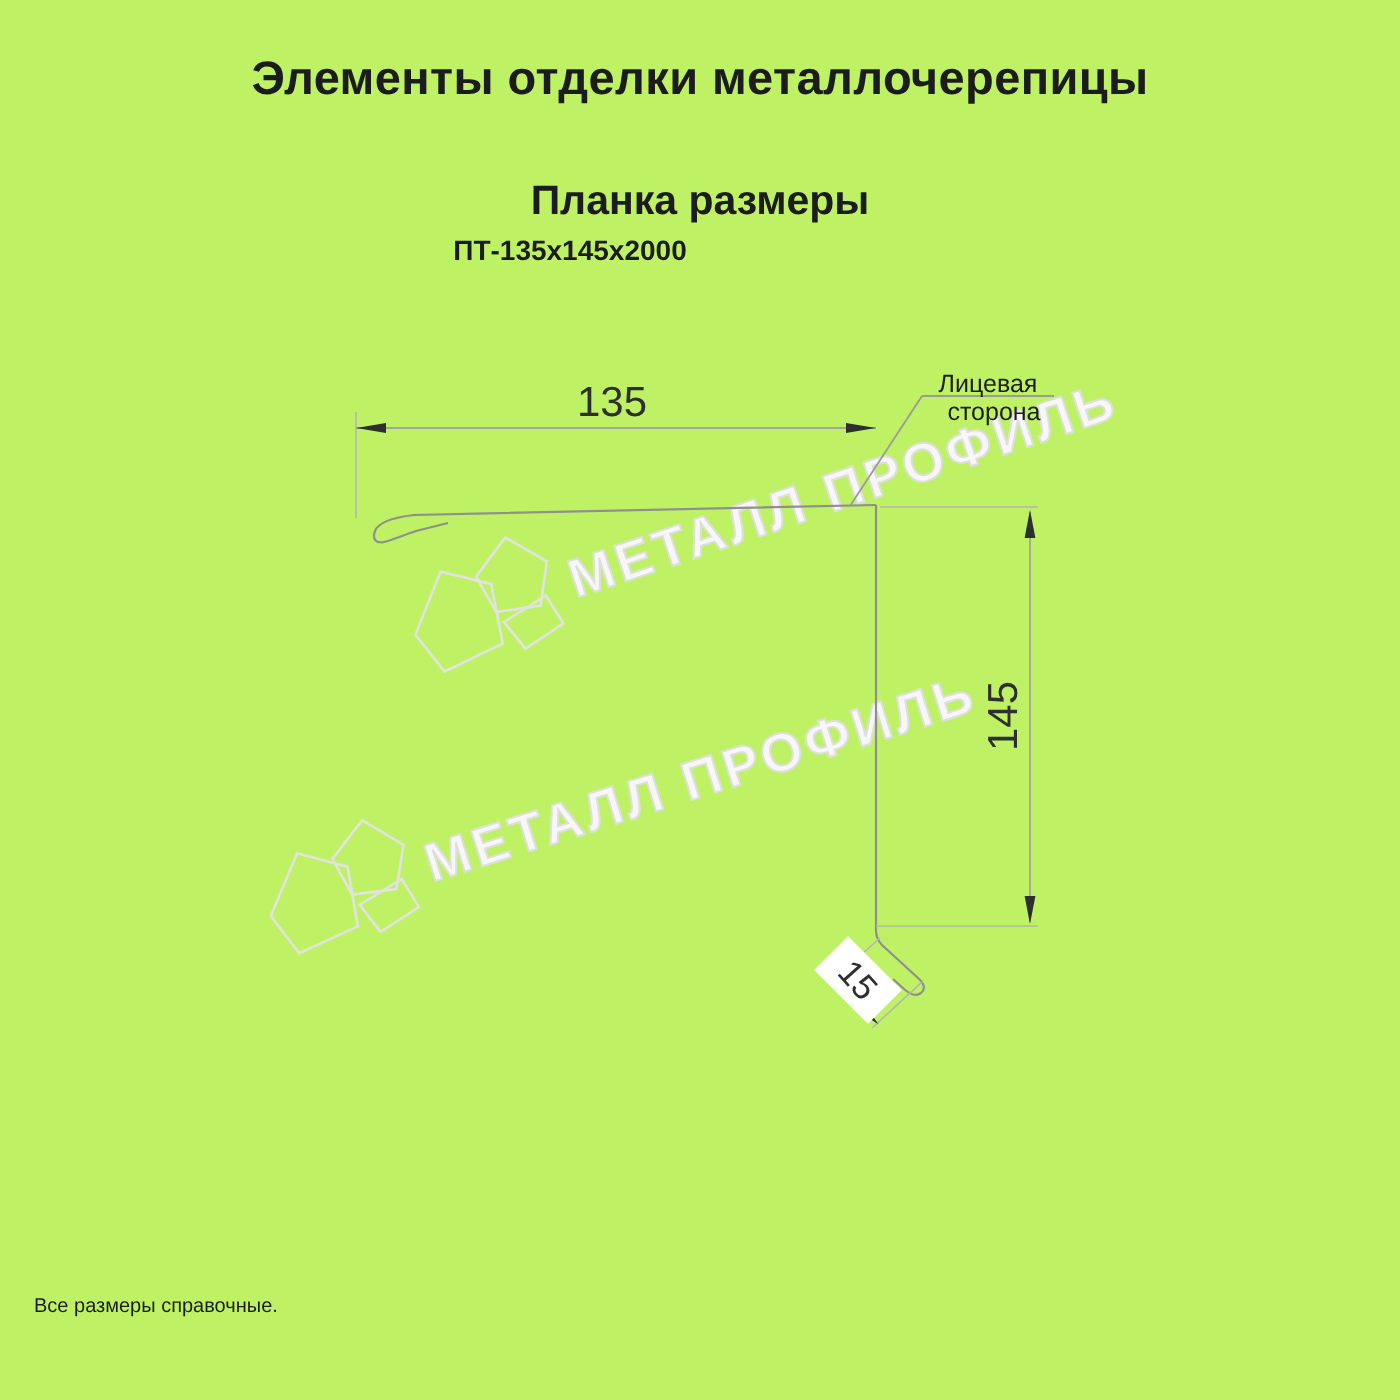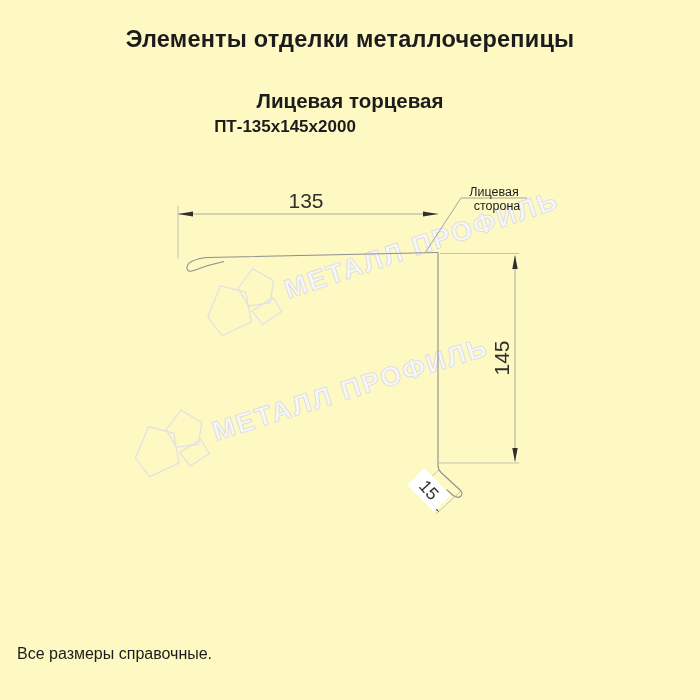--- a/index.html
+++ b/index.html
@@ -1,33 +1,33 @@
 <!DOCTYPE html>
 <html><head>
 <meta charset="utf-8">
 <style>
   html,body{margin:0;padding:0;background:#ffffff;}
   .canvas{
-    position:relative;width:700px;height:700px;background:#fef9c3;overflow:hidden;
+    position:relative;width:700px;height:700px;background:#bef264;overflow:hidden;
     font-family:"Liberation Sans",sans-serif;color:#1c1c1c;
   }
   .page-title{
     position:absolute;top:26px;left:0;width:700px;text-align:center;
     font-size:23.5px;font-weight:700;letter-spacing:0.2px;
   }
   .product-name{
     position:absolute;top:89px;left:0;width:700px;text-align:center;
     font-size:20.5px;font-weight:700;
   }
   .product-code{
     position:absolute;top:117px;left:0;width:570px;text-align:center;
-    font-size:17px;font-weight:700;
+    font-size:14px;font-weight:700;
   }
   .notes{
-    position:absolute;left:17px;top:645px;font-size:16px;line-height:18.5px;
+    position:absolute;left:17px;top:645px;font-size:10px;line-height:18.5px;
     color:#1c1c1c;
   }
   svg{position:absolute;left:0;top:0;}
   svg text{font-family:"Liberation Sans",sans-serif;}
   .dim-text{fill:#2f2f2f;font-size:21px;}
   .kick-text{fill:#2f2f2f;font-size:17.5px;}
   .label-text{fill:#1c1c1c;font-size:12.5px;}
   .wm-text{
     font-size:27px;font-weight:700;letter-spacing:2px;
     fill:#f7f7f7;stroke:#dedede;stroke-width:1;
@@ -38,21 +38,21 @@
   .extline{stroke:#b5b5b5;stroke-width:0.8;fill:none;}
   .leader{stroke:#9a9a9a;stroke-width:0.9;fill:none;}
   .arrow{fill:#2f2f2f;stroke:none;}
 </style>
 </head>
 <body>
 
 <div class="canvas">
 
   <div class="page-title">Элементы отделки металлочерепицы</div>
-  <div class="product-name">Лицевая торцевая</div>
+  <div class="product-name">Планка размеры</div>
   <div class="product-code">ПТ-135х145х2000</div>
 
   <svg width="700" height="700" viewBox="0 0 700 700">
 
     <g transform="translate(288,299) rotate(-18.5)">
       <g class="wm-logo">
         <path d="M -82,-8 L -60,-34 L -38,-20 L -42,10 L -74,14 Z"></path>
         <path d="M -44,-26 L -24,-40 L -8,-22 L -18,-2 L -40,-6 Z"></path>
         <path d="M -38,0 L -14,-6 L -10,10 L -32,16 Z"></path>
       </g>

